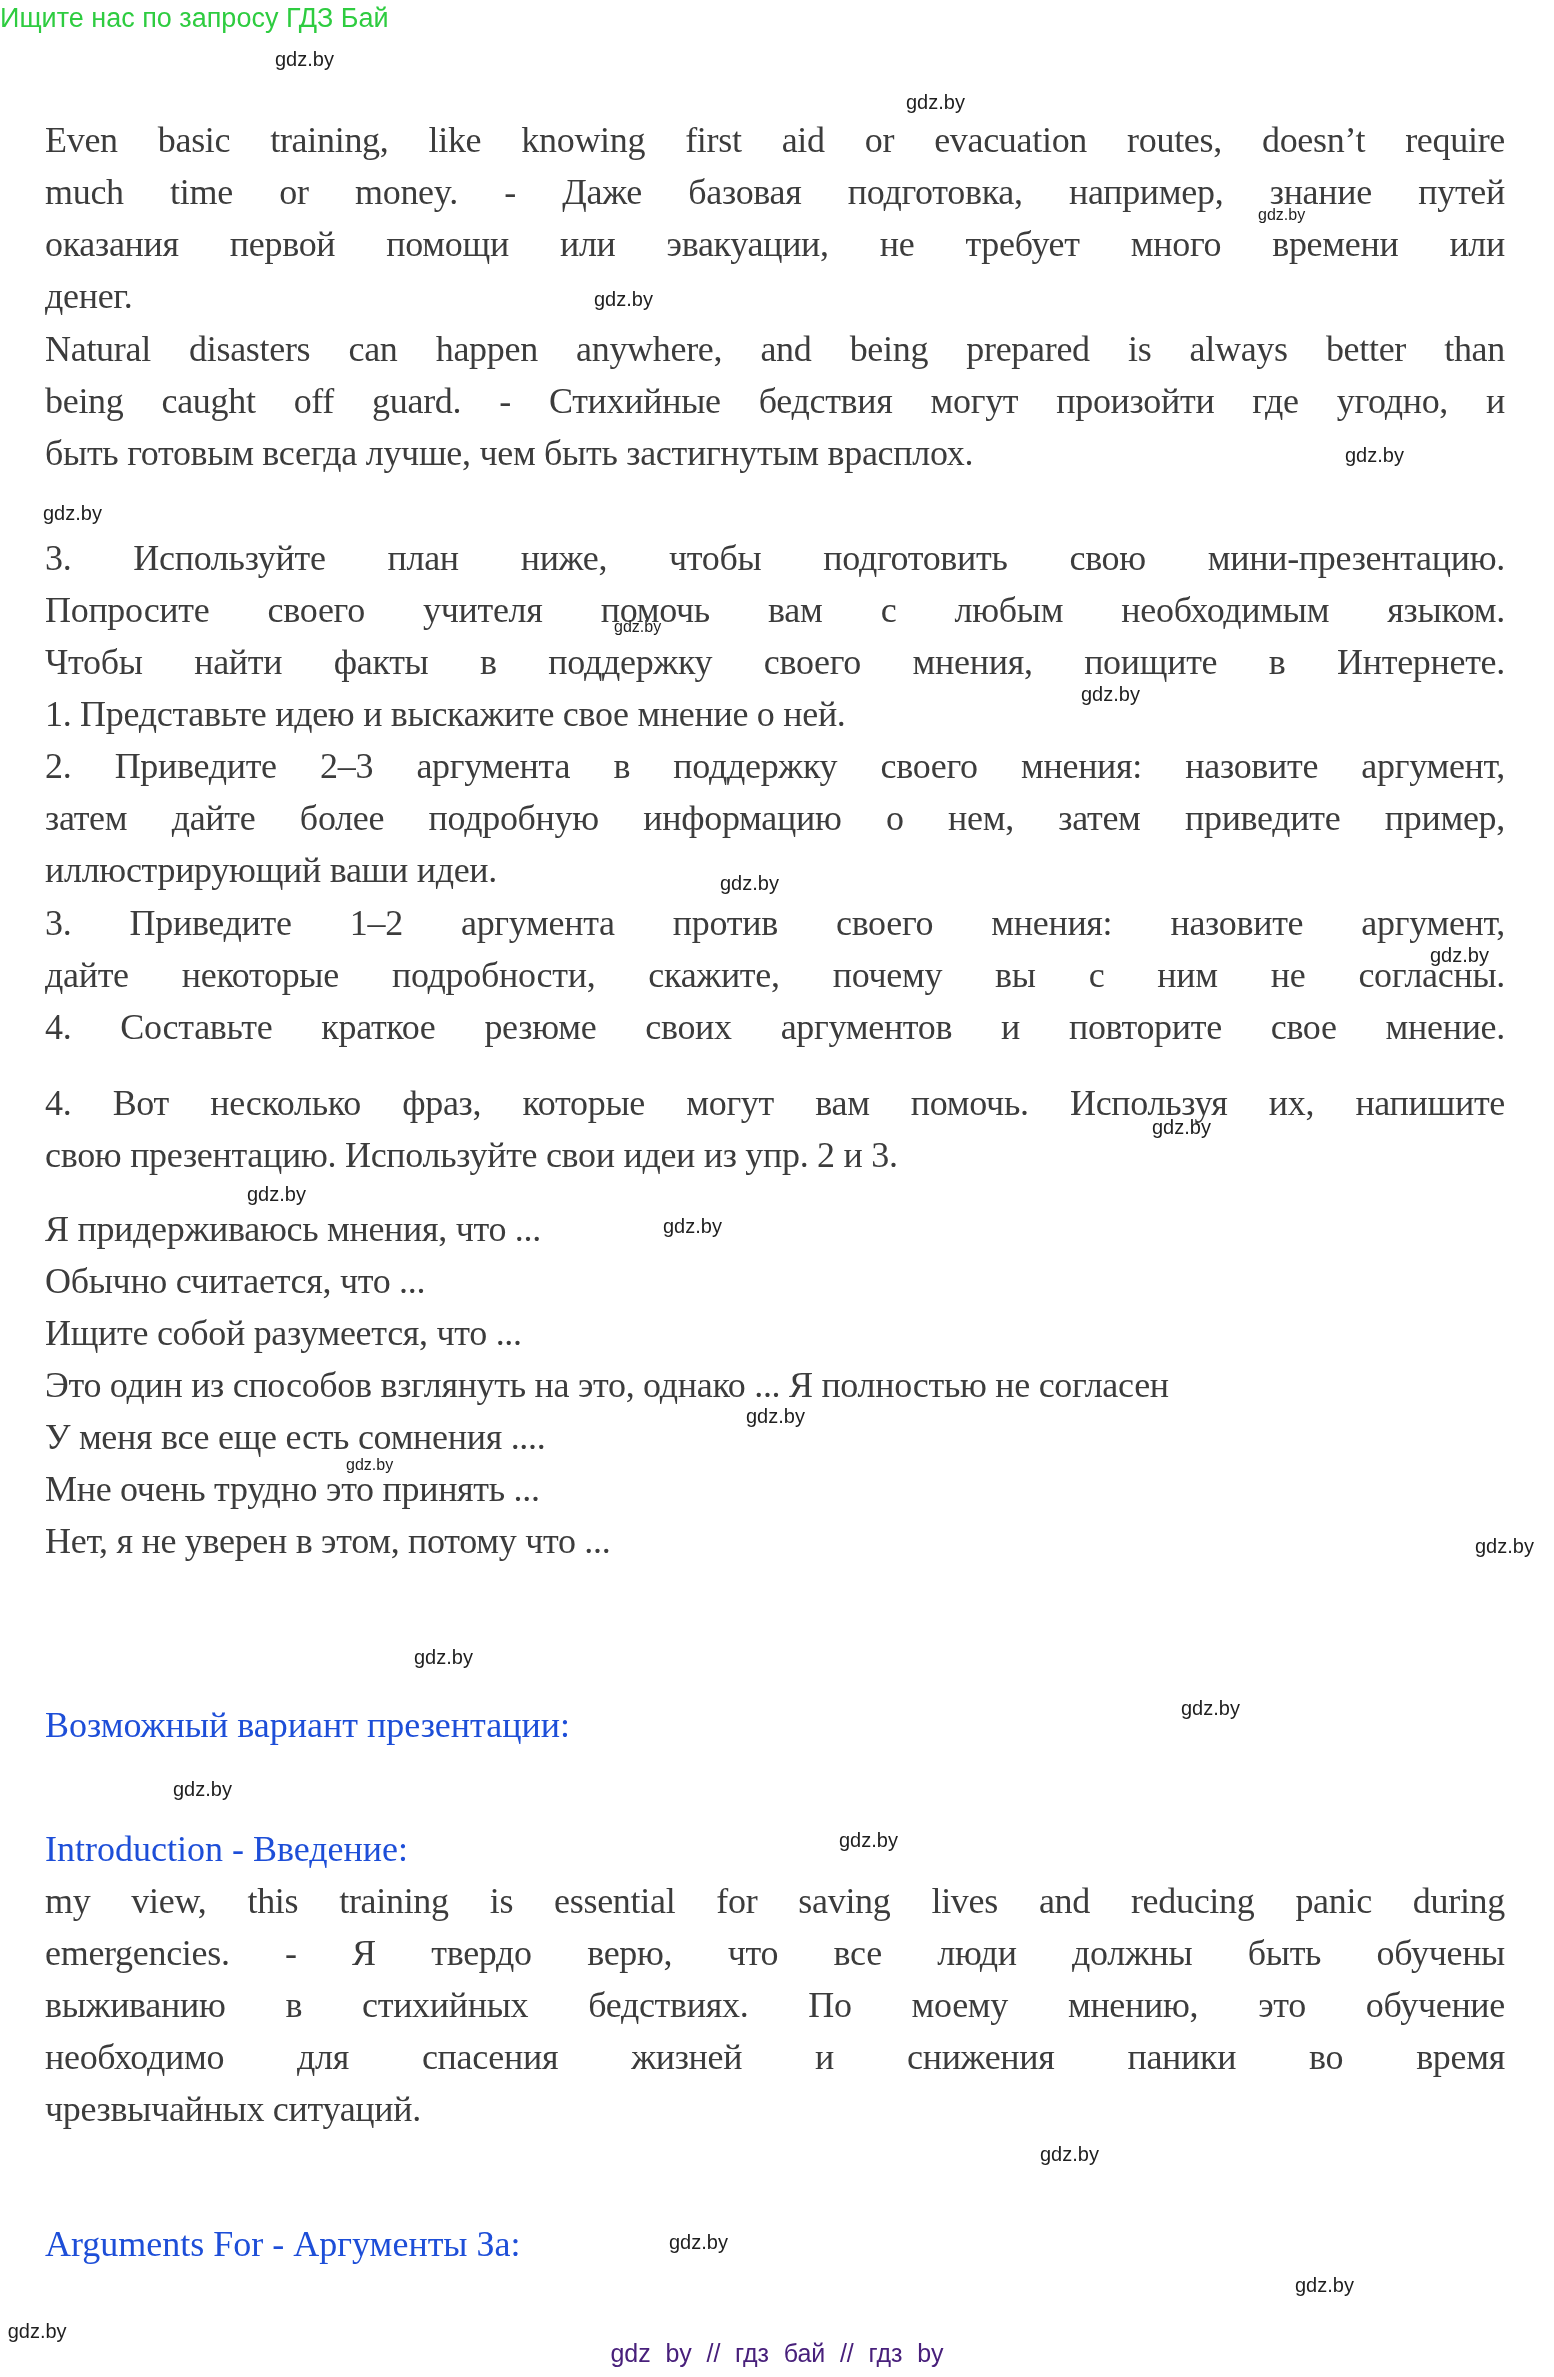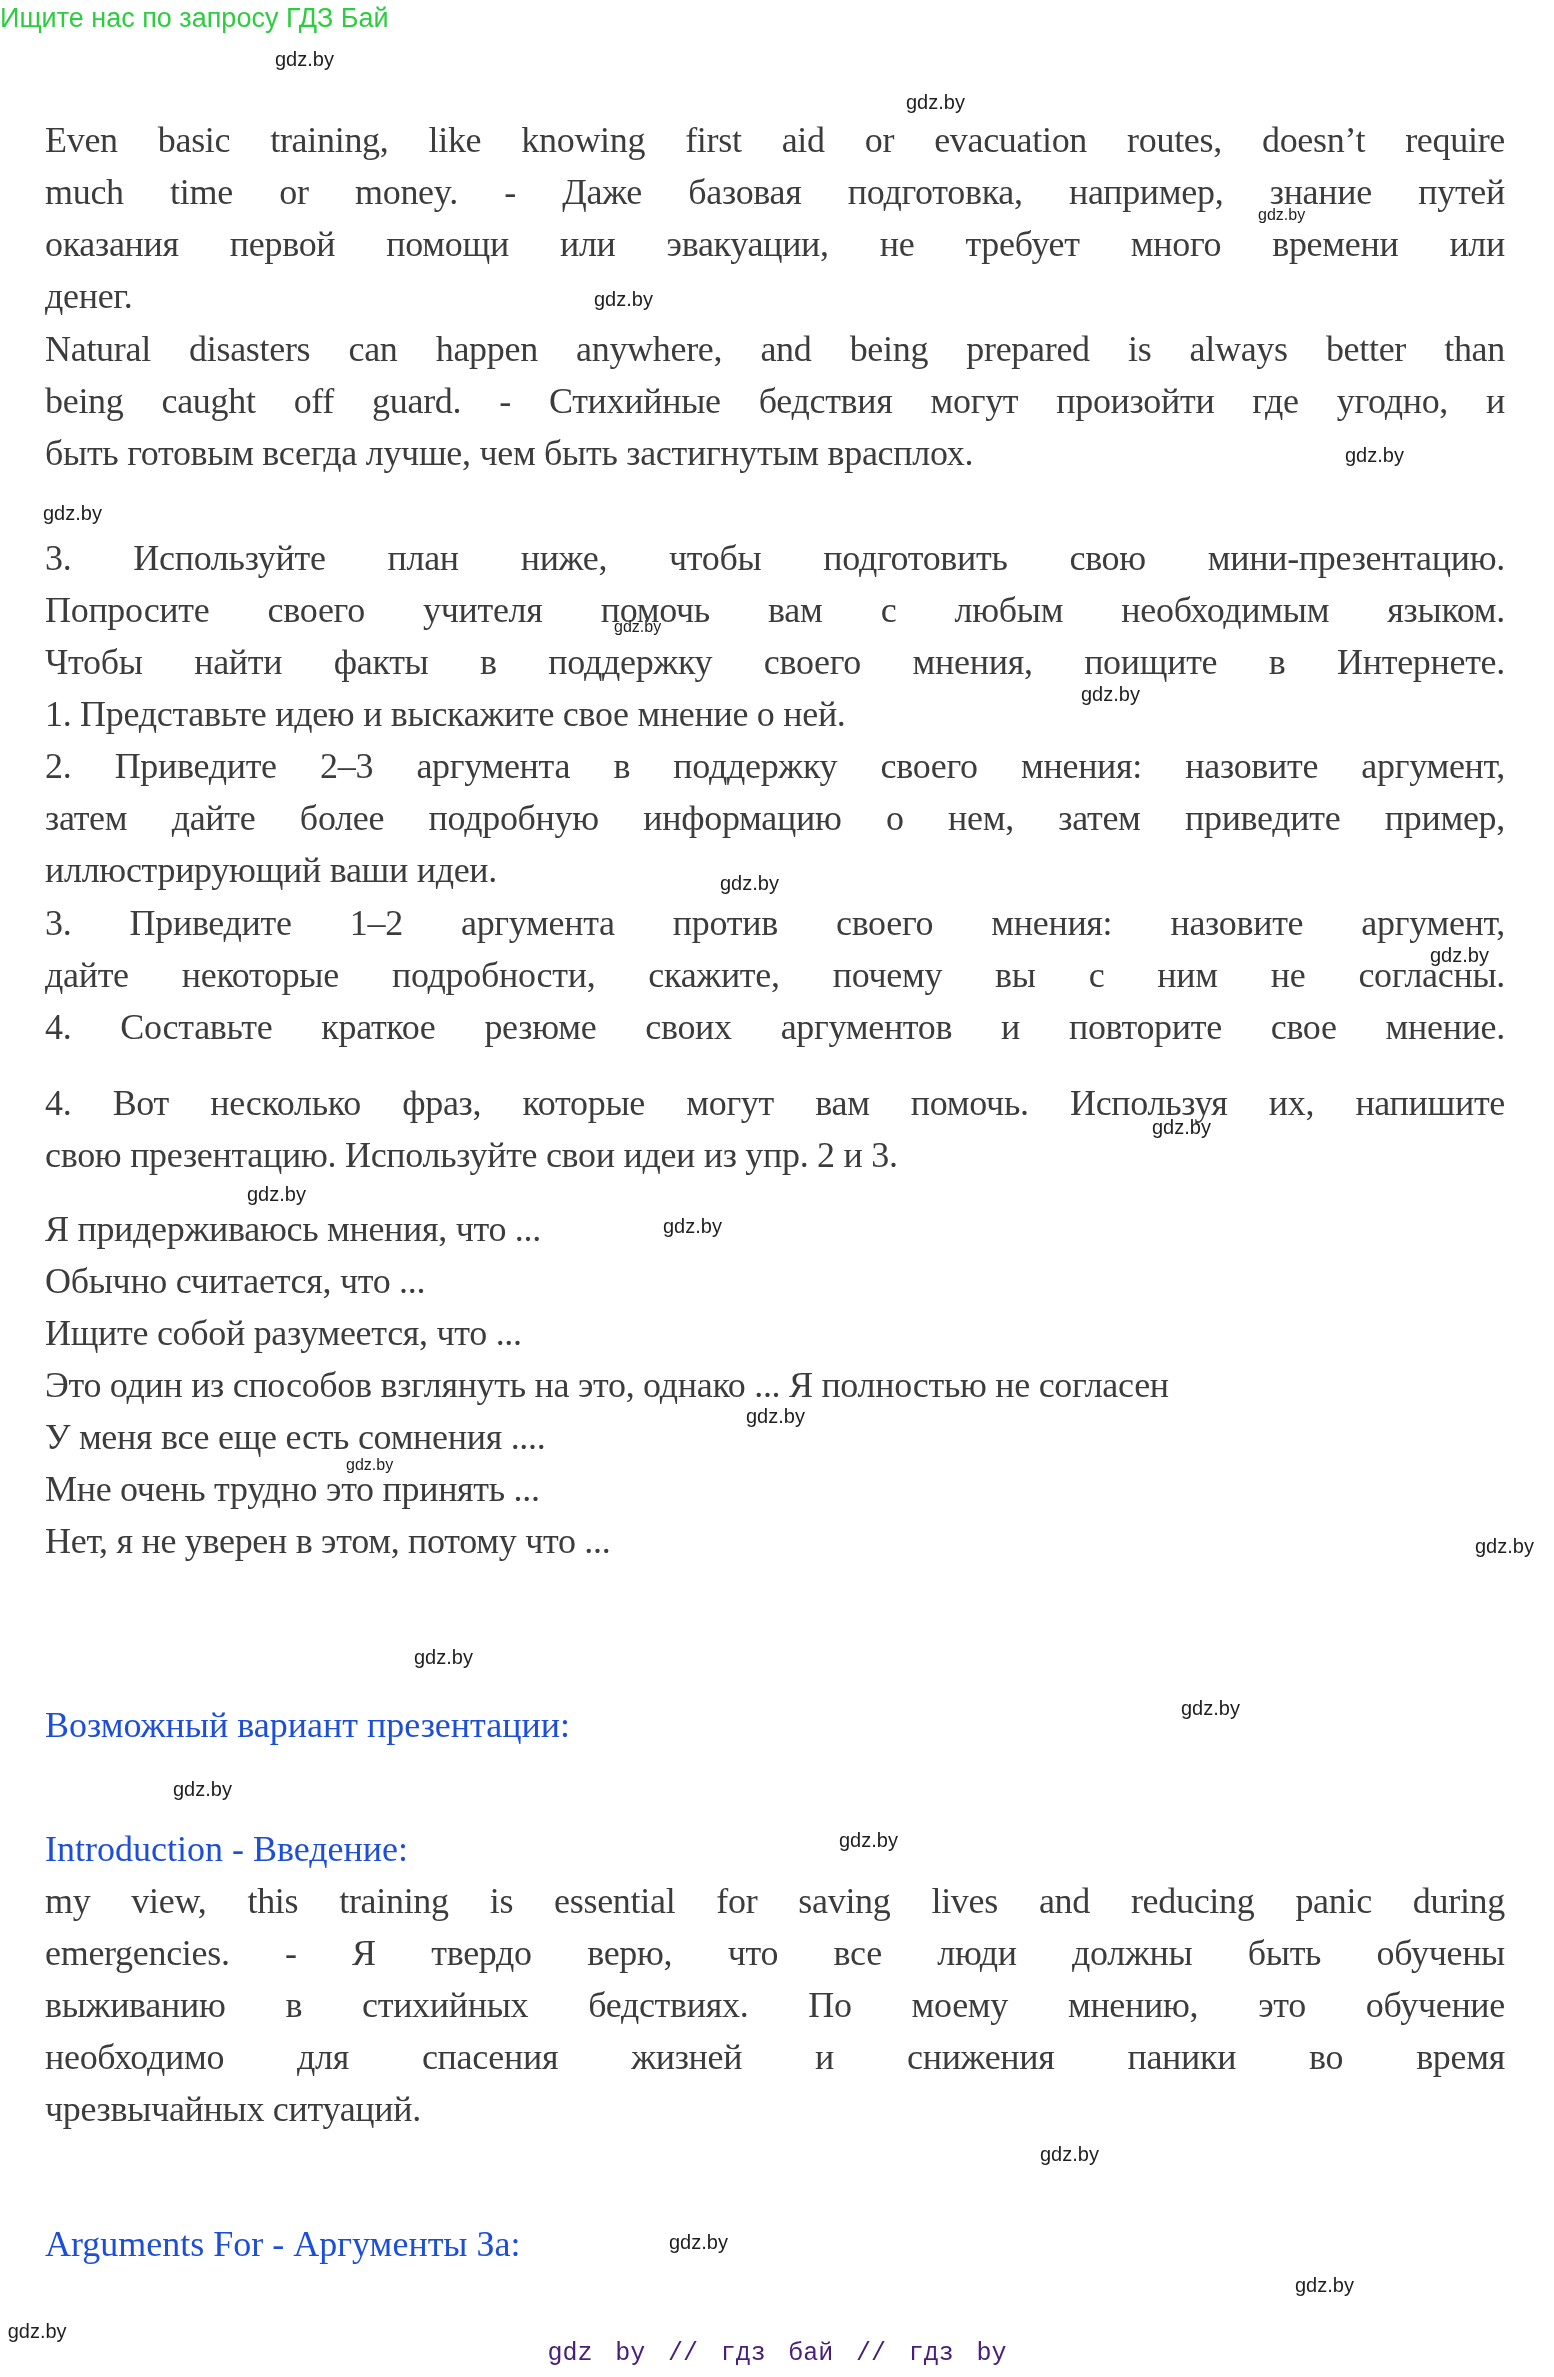--- a/index.html
+++ b/index.html
@@ -24,21 +24,21 @@
   .heading{font-size:36px;line-height:52px;color:#1d4ed8;}
   
   .wm{
     position:absolute;font-family:"Liberation Sans", sans-serif;
     font-size:20px;color:#1f1f1f;white-space:nowrap;
   }
   .wm.sm{font-size:16px;}
   
   .footer{
     position:absolute;top:2339px;left:0;width:100%;text-align:center;
-    font-family:Liberation Mono, monospace;font-size:25px;color:#48207b;
+    font-family:Liberation Sans, sans-serif;font-size:25px;color:#48207b;
     word-spacing:7.7px;
   }
 </style>
 </head>
 <body>
 
 <main>
 
   <div class="promo">Ищите нас по запросу ГДЗ Бай</div>
 

